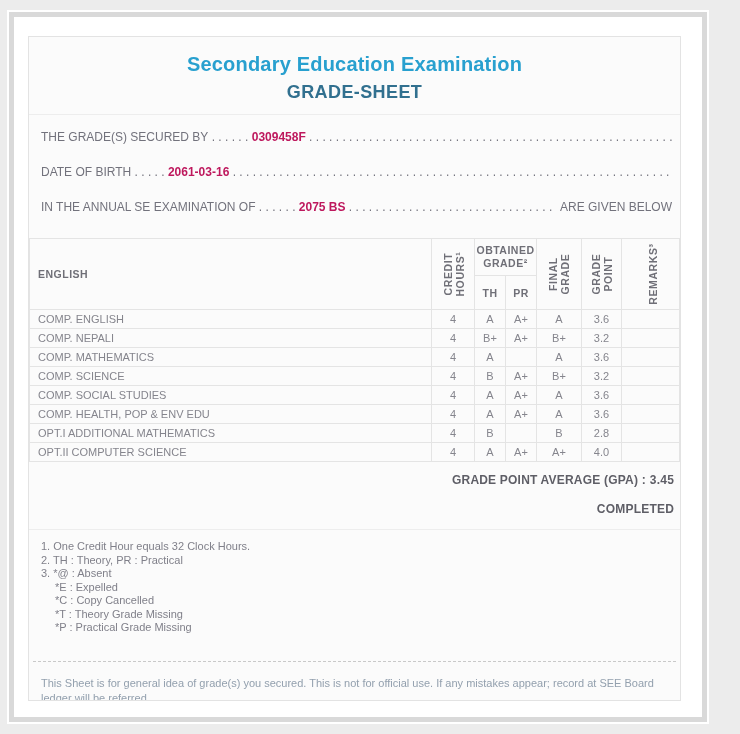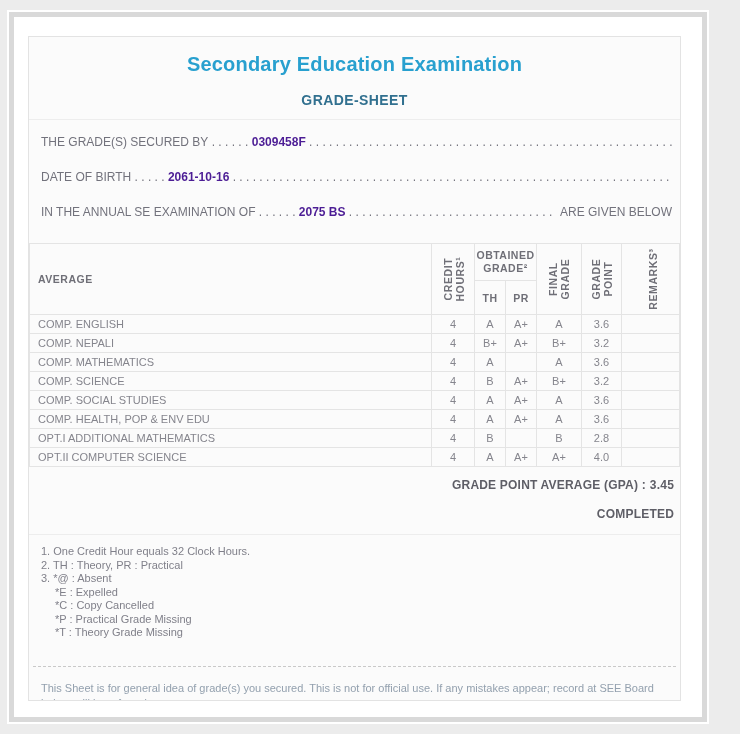--- a/index.html
+++ b/index.html
@@ -22,28 +22,28 @@
     left: 14px; top: 19px;
     width: 653px; height: 665px;
     background: #fbfbfb;
     border: 1px solid #e3e3e3;
     overflow: hidden;
   }
   
   .head { text-align: center; padding: 16px 0 11px; border-bottom: 1px solid #ededed; }
   .head h1 {
     font-size: 20px; font-weight: bold; color: #28a0cf;
-    letter-spacing: 0.2px; margin-bottom: 16px;
-  }
-  .head .sub { font-size: 14px; font-weight: bold; color: #31708f; letter-spacing: 0.4px; }
+    letter-spacing: 0.2px; margin-bottom: 6px;
+  }
+  .head .sub { font-size: 18px; font-weight: bold; color: #31708f; letter-spacing: 0.4px; }
   
   .info { padding: 15px 8px 13px 12px; font-size: 12px; color: #72727c; }
   .info-line { display: flex; align-items: baseline; white-space: pre; margin-bottom: 20px; line-height: 15px; }
   .info-line:last-child { margin-bottom: 10px; }
-  .info-line .val { font-weight: bold; color: #4c1d95; }
+  .info-line .val { font-weight: bold; color: #be185d; }
   .info-line .fill { flex: 1 1 auto; overflow: hidden; color: #72727c; }
   .info-line .suffix { padding-left: 4px; }
   
   table { width: 100%; border-collapse: collapse; table-layout: fixed; }
   th, td { border: 1px solid #e4e4e4; }
   thead th {
     font-size: 10.5px; font-weight: bold; color: #6f6f77;
     letter-spacing: 0.5px; background: #fbfbfb;
   }
   th.subjects-h { text-align: left; padding-left: 8px; vertical-align: middle; }
@@ -88,40 +88,40 @@
     <div class="head">
       <h1>Secondary Education Examination</h1>
       <div class="sub">GRADE-SHEET</div>
     </div>
 
     <div class="info">
       <div class="info-line">
         <span>THE GRADE(S) SECURED BY</span><span> . . . . . . </span><span class="val">0309458F</span><span class="fill"> . . . . . . . . . . . . . . . . . . . . . . . . . . . . . . . . . . . . . . . . . . . . . . . . . . . . . . . . . . . . . . . . . . . . . . . . . . . . . . . . . . . . . . . . . . . . . . . . . . . . . . . . . . . . . . . . . . . . . . . . . . . . . . . .</span>
       </div>
       <div class="info-line">
-        <span>DATE OF BIRTH</span><span> . . . . . </span><span class="val">2061-10-16</span><span class="fill"> . . . . . . . . . . . . . . . . . . . . . . . . . . . . . . . . . . . . . . . . . . . . . . . . . . . . . . . . . . . . . . . . . . . . . . . . . . . . . . . . . . . . . . . . . . . . . . . . . . . . . . . . . . . . . . . . . . . . . . . . . . . . . . . .</span>
+        <span>DATE OF BIRTH</span><span> . . . . . </span><span class="val">2061-03-16</span><span class="fill"> . . . . . . . . . . . . . . . . . . . . . . . . . . . . . . . . . . . . . . . . . . . . . . . . . . . . . . . . . . . . . . . . . . . . . . . . . . . . . . . . . . . . . . . . . . . . . . . . . . . . . . . . . . . . . . . . . . . . . . . . . . . . . . . .</span>
       </div>
       <div class="info-line">
         <span>IN THE ANNUAL SE EXAMINATION OF</span><span> . . . . . . </span><span class="val">2075 BS</span><span class="fill"> . . . . . . . . . . . . . . . . . . . . . . . . . . . . . . . . . . . . . . . . . . . . . . . . . . . . . . . . . . . . . . . . . . . . . . . . . . . . . . . . . . . . . . . . . . . . . . . . . . . . . . . . . . . . . . . . . . . . . . . . . . . . . . . .</span><span class="suffix">ARE GIVEN BELOW</span>
       </div>
     </div>
 
     <table>
       <colgroup>
         <col style="width:402px">
           <col style="width:43px">
           <col style="width:31px">
           <col style="width:31px">
           <col style="width:45px">
           <col style="width:40px">
           <col>
       </colgroup>
       <thead>
         <tr>
-          <th class="subjects-h" rowspan="2">AVERAGE</th>
+          <th class="subjects-h" rowspan="2">ENGLISH</th>
           <th class="rot" rowspan="2"><span class="r">CREDIT
 HOURS¹</span></th>
           <th class="obtained" colspan="2">OBTAINED
 GRADE²</th>
           <th class="rot" rowspan="2"><span class="r">FINAL
 GRADE</span></th>
           <th class="rot" rowspan="2"><span class="r">GRADE
 POINT</span></th>
           <th class="rot" rowspan="2"><span class="r">REMARKS³</span></th>
         </tr>
@@ -212,22 +212,22 @@
       </div>
       <div class="line2">COMPLETED</div>
     </div>
 
     <div class="footnotes">
       <div class="fn">1. One Credit Hour equals 32 Clock Hours.</div>
       <div class="fn">2. TH : Theory, PR : Practical</div>
       <div class="fn">3. *@ : Absent</div>
       <div class="fn indent">*E : Expelled</div>
       <div class="fn indent">*C : Copy Cancelled</div>
+      <div class="fn indent">*T : Theory Grade Missing</div>
       <div class="fn indent">*P : Practical Grade Missing</div>
-      <div class="fn indent">*T : Theory Grade Missing</div>
     </div>
 
     <div class="divider"></div>
 
     <div class="note">
       <div>This Sheet is for general idea of grade(s) you secured. This is not for official use. If any mistakes appear; record at SEE Board ledger will be referred.</div>
     </div>
 
   </div>
 </div>

